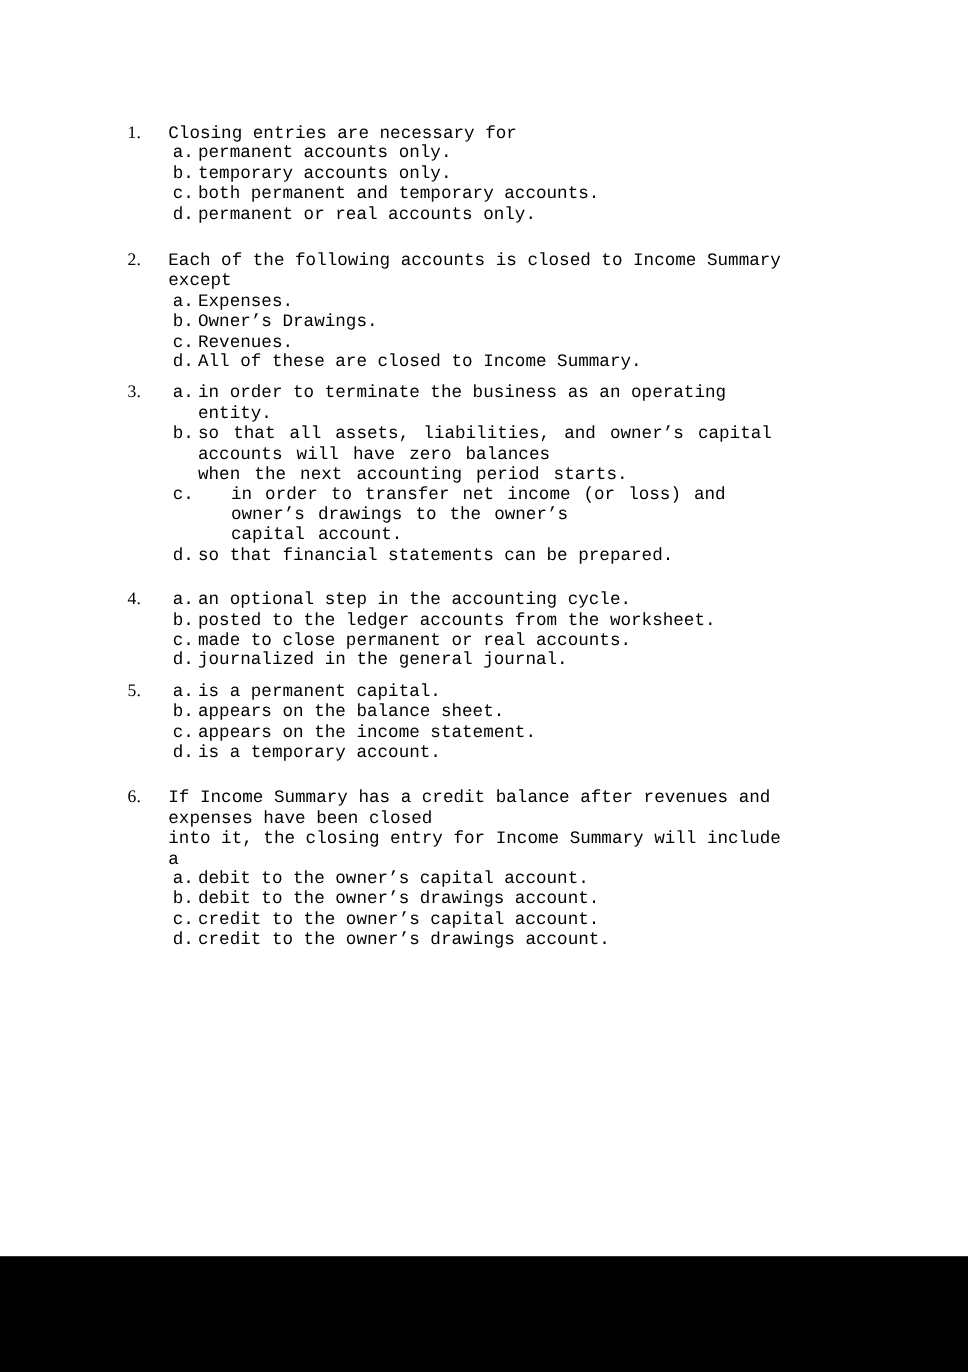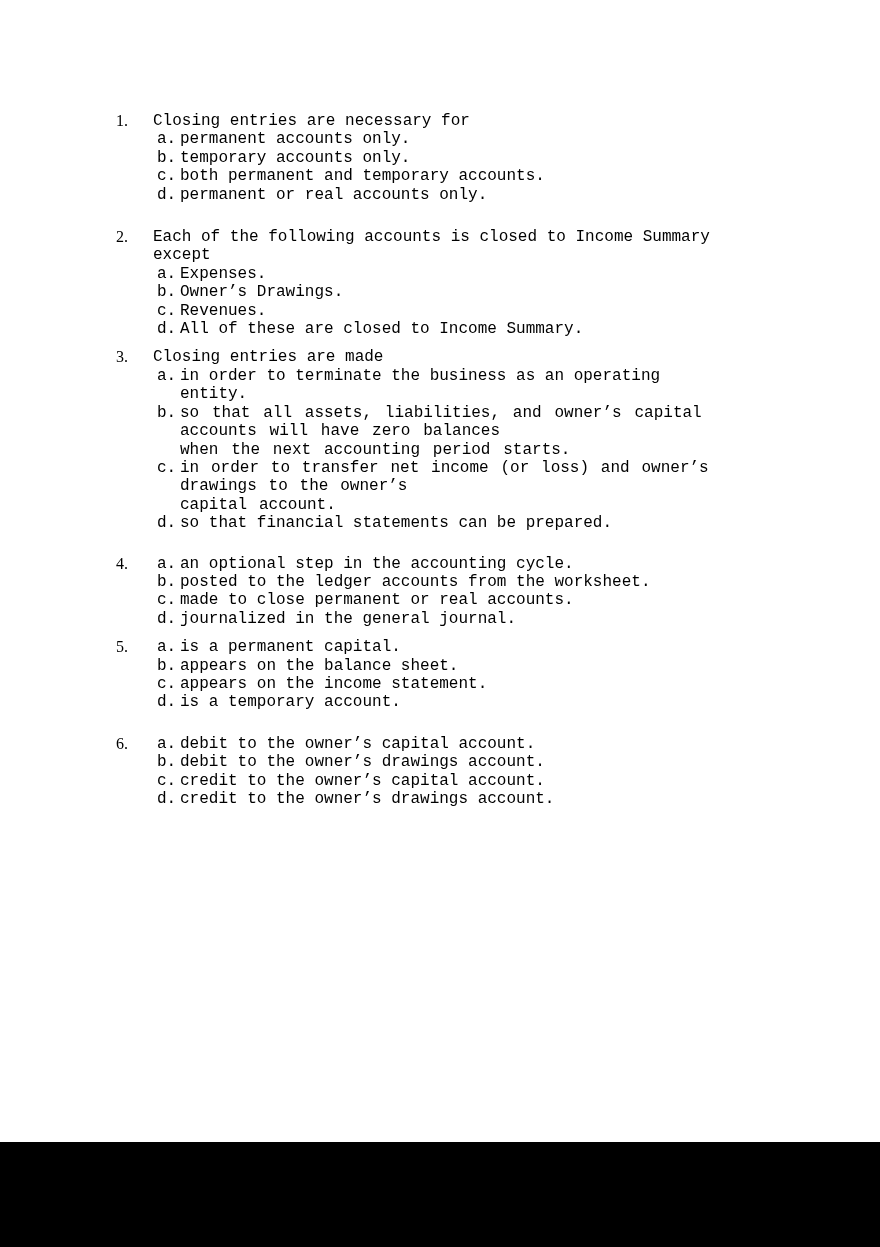--- a/index.html
+++ b/index.html
@@ -56,21 +56,21 @@
     width: 23px;
     margin-left: 4px;
   }
   .opttext {
     flex: 1;
     min-width: 0;
     white-space: pre-line;
   }
   
   .ws-wide { word-spacing: 3.2px; }
-  .ws-med  { word-spacing: 2.2px; }
+  .ws-med  { word-spacing: 2.2px; margin-left: 30px; }
 
   .bottom-bar {
     position: absolute;
     left: 0;
     bottom: 0;
     width: 100%;
     height: 105px;
     background: #000000;
   }
 </style>
@@ -119,21 +119,20 @@
           </div>
           <div class="opt">
             <div class="optletter">d.</div>
             <div class="opttext">All of these are closed to Income Summary.</div>
           </div>
         </div>
       </div>
       <div class="question">
         <div class="qnum">3.</div>
         <div class="qbody">
-          <div class="qtitle">Closing entries are made</div>
           <div class="opt">
             <div class="optletter">a.</div>
             <div class="opttext">in order to terminate the business as an operating entity.</div>
           </div>
           <div class="opt">
             <div class="optletter">b.</div>
             <div class="opttext ws-wide">so that all assets, liabilities, and owner’s capital accounts will have zero balances
 when the next accounting period starts.</div>
           </div>
           <div class="opt">
@@ -185,20 +184,22 @@
           </div>
           <div class="opt">
             <div class="optletter">d.</div>
             <div class="opttext">is a temporary account.</div>
           </div>
         </div>
       </div>
       <div class="question">
         <div class="qnum">6.</div>
         <div class="qbody">
+          <div class="qtitle">If Income Summary has a credit balance after revenues and expenses have been closed
+into it, the closing entry for Income Summary will include a</div>
           <div class="opt">
             <div class="optletter">a.</div>
             <div class="opttext">debit to the owner’s capital account.</div>
           </div>
           <div class="opt">
             <div class="optletter">b.</div>
             <div class="opttext">debit to the owner’s drawings account.</div>
           </div>
           <div class="opt">
             <div class="optletter">c.</div>

